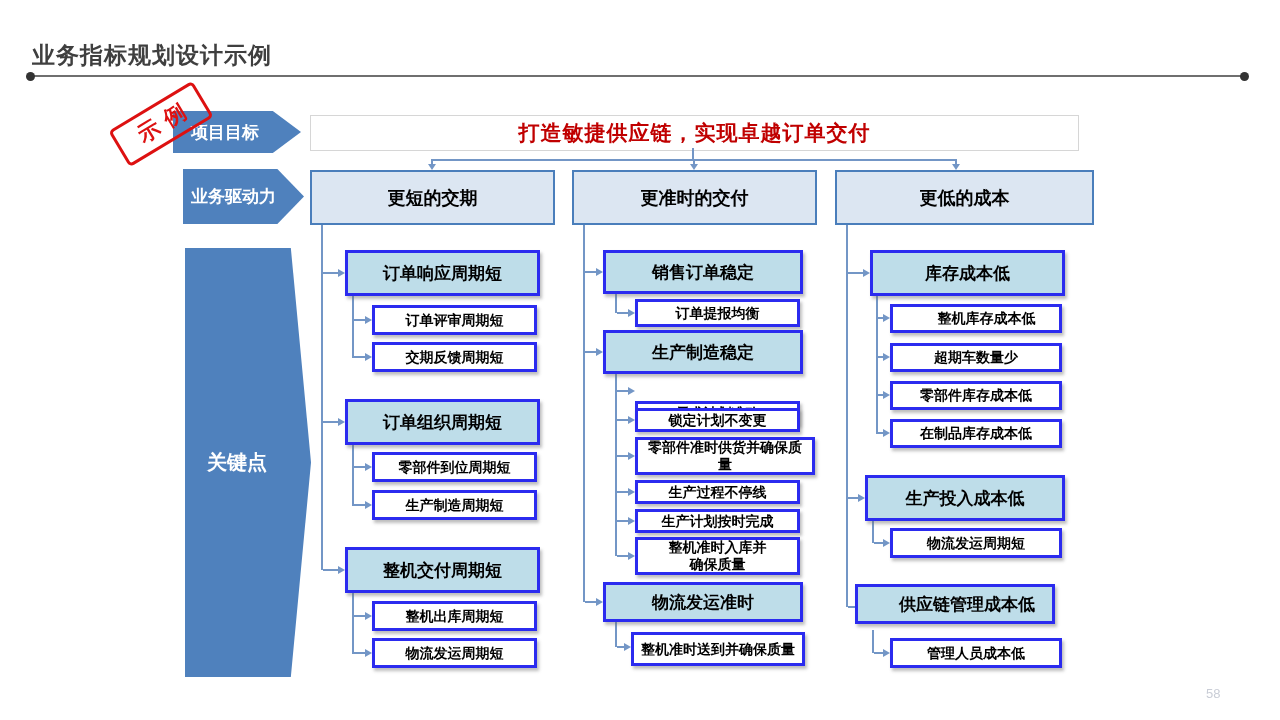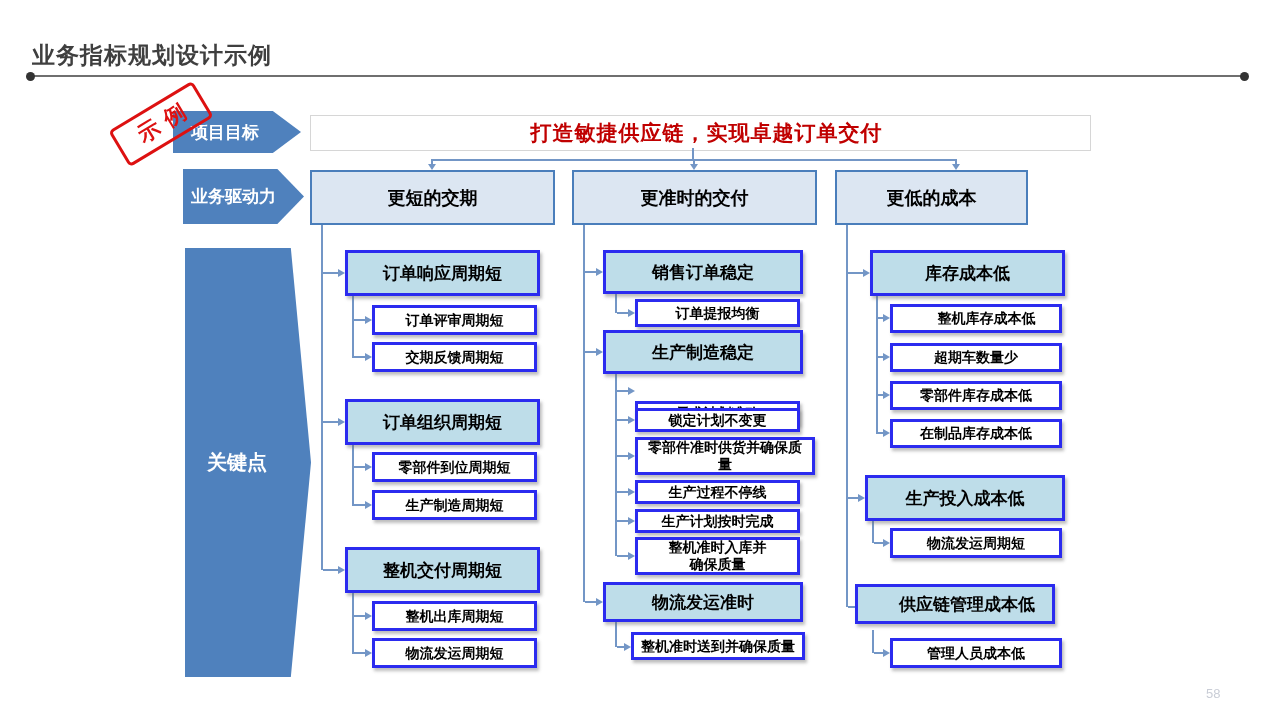--- a/index.html
+++ b/index.html
@@ -37,34 +37,34 @@
   <div class="abs rule" style="left:30px;top:75px;width:1216px;"></div>
   <div class="abs dot" style="left:26px;top:72px;"></div>
   <div class="abs dot" style="left:1240px;top:72px;"></div>
 
   <div class="abs pent" style="left:173px;top:111px;width:128px;height:42px;font-size:17px;padding-right:24px;box-sizing:border-box;clip-path:polygon(0 0,78% 0,100% 50%,78% 100%,0 100%);">项目目标</div>
   <div class="abs pent" style="left:183px;top:169px;width:121px;height:55px;font-size:17px;padding-right:20px;box-sizing:border-box;clip-path:polygon(0 0,78% 0,100% 50%,78% 100%,0 100%);">业务驱动力</div>
   <div class="abs pent" style="left:185px;top:248px;width:126px;height:429px;font-size:20px;padding-right:22px;box-sizing:border-box;clip-path:polygon(0 0,84% 0,100% 50%,84% 100%,0 100%);">关键点</div>
 
   <div class="abs stamp" style="left:112px;top:103px;width:82px;height:36px;">示例</div>
 
-  <div class="abs goalbox" style="left:310px;top:115px;width:767px;height:34px;padding-left:12px;">打造敏捷供应链，实现卓越订单交付</div>
+  <div class="abs goalbox" style="left:310px;top:115px;width:767px;height:34px;">打造敏捷供应链，实现卓越订单交付</div>
 
   <div class="abs vl" style="left:692px;top:148px;height:12px;"></div>
   <div class="abs hl" style="left:431px;top:159px;width:526px;"></div>
   <div class="abs vl" style="left:431px;top:159px;height:6px;"></div>
   <div class="abs ad" style="left:428px;top:164px;"></div>
   <div class="abs vl" style="left:693px;top:159px;height:6px;"></div>
   <div class="abs ad" style="left:690px;top:164px;"></div>
   <div class="abs vl" style="left:955px;top:159px;height:6px;"></div>
   <div class="abs ad" style="left:952px;top:164px;"></div>
 
   <div class="abs hdr" style="left:310px;top:170px;width:245px;height:55px;">更短的交期</div>
   <div class="abs hdr" style="left:572px;top:170px;width:245px;height:55px;">更准时的交付</div>
-  <div class="abs hdr" style="left:835px;top:170px;width:193px;height:55px;">更低的成本</div>
+  <div class="abs hdr" style="left:835px;top:170px;width:259px;height:55px;">更低的成本</div>
 
   <div class="abs vl" style="left:321px;top:225px;height:345px;"></div>
   <div class="abs hl" style="left:323px;top:272px;width:15px;"></div>
   <div class="abs ar" style="left:338px;top:269px;"></div>
   <div class="abs hl" style="left:323px;top:421px;width:15px;"></div>
   <div class="abs ar" style="left:338px;top:418px;"></div>
   <div class="abs hl" style="left:323px;top:569px;width:15px;"></div>
   <div class="abs ar" style="left:338px;top:566px;"></div>
   <div class="abs vl" style="left:352px;top:296px;height:62px;"></div>
   <div class="abs hl" style="left:354px;top:319px;width:11px;"></div>
@@ -124,21 +124,21 @@
   <div class="abs l1" style="left:603px;top:330px;width:200px;height:44px;">生产制造稳定</div>
   <div class="abs l2" style="left:635px;top:379px;width:165px;height:24px;margin-top:22px;">需求计划准确</div>
   <div class="abs l2" style="left:635px;top:408px;width:165px;height:24px;">锁定计划不变更</div>
   <div class="abs l2" style="left:635px;top:437px;width:180px;height:38px;">零部件准时供货并确保质
 量</div>
   <div class="abs l2" style="left:635px;top:480px;width:165px;height:24px;">生产过程不停线</div>
   <div class="abs l2" style="left:635px;top:509px;width:165px;height:24px;">生产计划按时完成</div>
   <div class="abs l2" style="left:635px;top:537px;width:165px;height:38px;">整机准时入库并
 确保质量</div>
   <div class="abs l1" style="left:603px;top:582px;width:200px;height:40px;">物流发运准时</div>
-  <div class="abs l2" style="left:631px;top:632px;width:174px;height:28px;">整机准时送到并确保质量</div>
+  <div class="abs l2" style="left:631px;top:632px;width:174px;height:34px;">整机准时送到并确保质量</div>
 
   <div class="abs vl" style="left:846px;top:225px;height:382px;"></div>
   <div class="abs hl" style="left:848px;top:272px;width:15px;"></div>
   <div class="abs ar" style="left:863px;top:269px;"></div>
   <div class="abs hl" style="left:848px;top:497px;width:10px;"></div>
   <div class="abs ar" style="left:858px;top:494px;"></div>
   <div class="abs hl" style="left:848px;top:606px;width:10px;"></div>
   <div class="abs ar" style="left:858px;top:603px;"></div>
   <div class="abs vl" style="left:876px;top:296px;height:138px;"></div>
   <div class="abs hl" style="left:878px;top:317px;width:5px;"></div>

